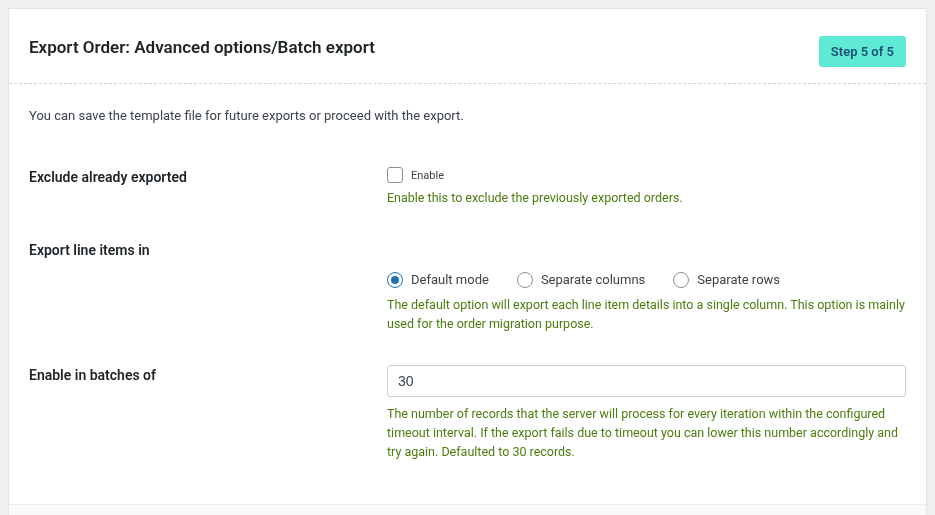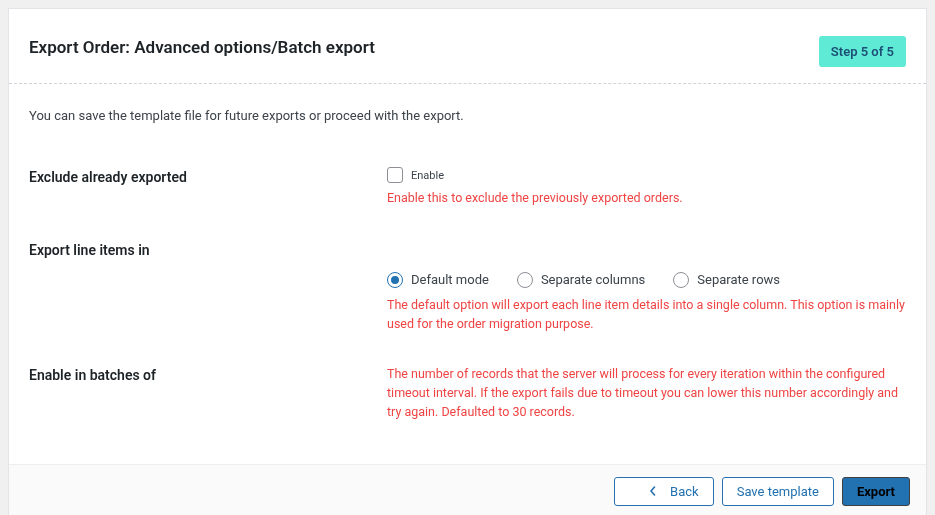--- a/index.html
+++ b/index.html
@@ -74,21 +74,21 @@
       border-radius: 3px;
       background: #fff;
       cursor: pointer;
     }
     .check-label {
       font-size: 11px;
       color: #3c434a;
     }
     .help {
       font-size: 12.5px;
-      color: #ef4444;
+      color: #4d7c0f;
       line-height: 1.5;
     }
     .radios {
       display: flex;
       gap: 28px;
       align-items: center;
       margin-bottom: 8px;
       margin-top: 32px;
     }
     .radio-item {
@@ -214,20 +214,21 @@
           </label>
 
         </div>
         <div class="help">The default option will export each line item details into a single column. This option is mainly used for the order migration purpose.</div>
       </div>
     </div>
 
     <div class="row">
       <div class="row-label">Enable in batches of</div>
       <div class="row-content">
+        <input type="text" class="batch-input" value="30" style="">
         <div class="help">The number of records that the server will process for every iteration within the configured timeout interval. If the export fails due to timeout you can lower this number accordingly and try again. Defaulted to 30 records.</div>
       </div>
     </div>
 
   </div>
 
   <div class="footer">
     <button class="btn btn-outline back-btn">
       <svg class="chevron" viewBox="0 0 10 10">
           <path d="M6.5 1 L3 5 L6.5 9" stroke="#2271b1" stroke-width="1.6" fill="none" stroke-linecap="round" stroke-linejoin="round"></path>

